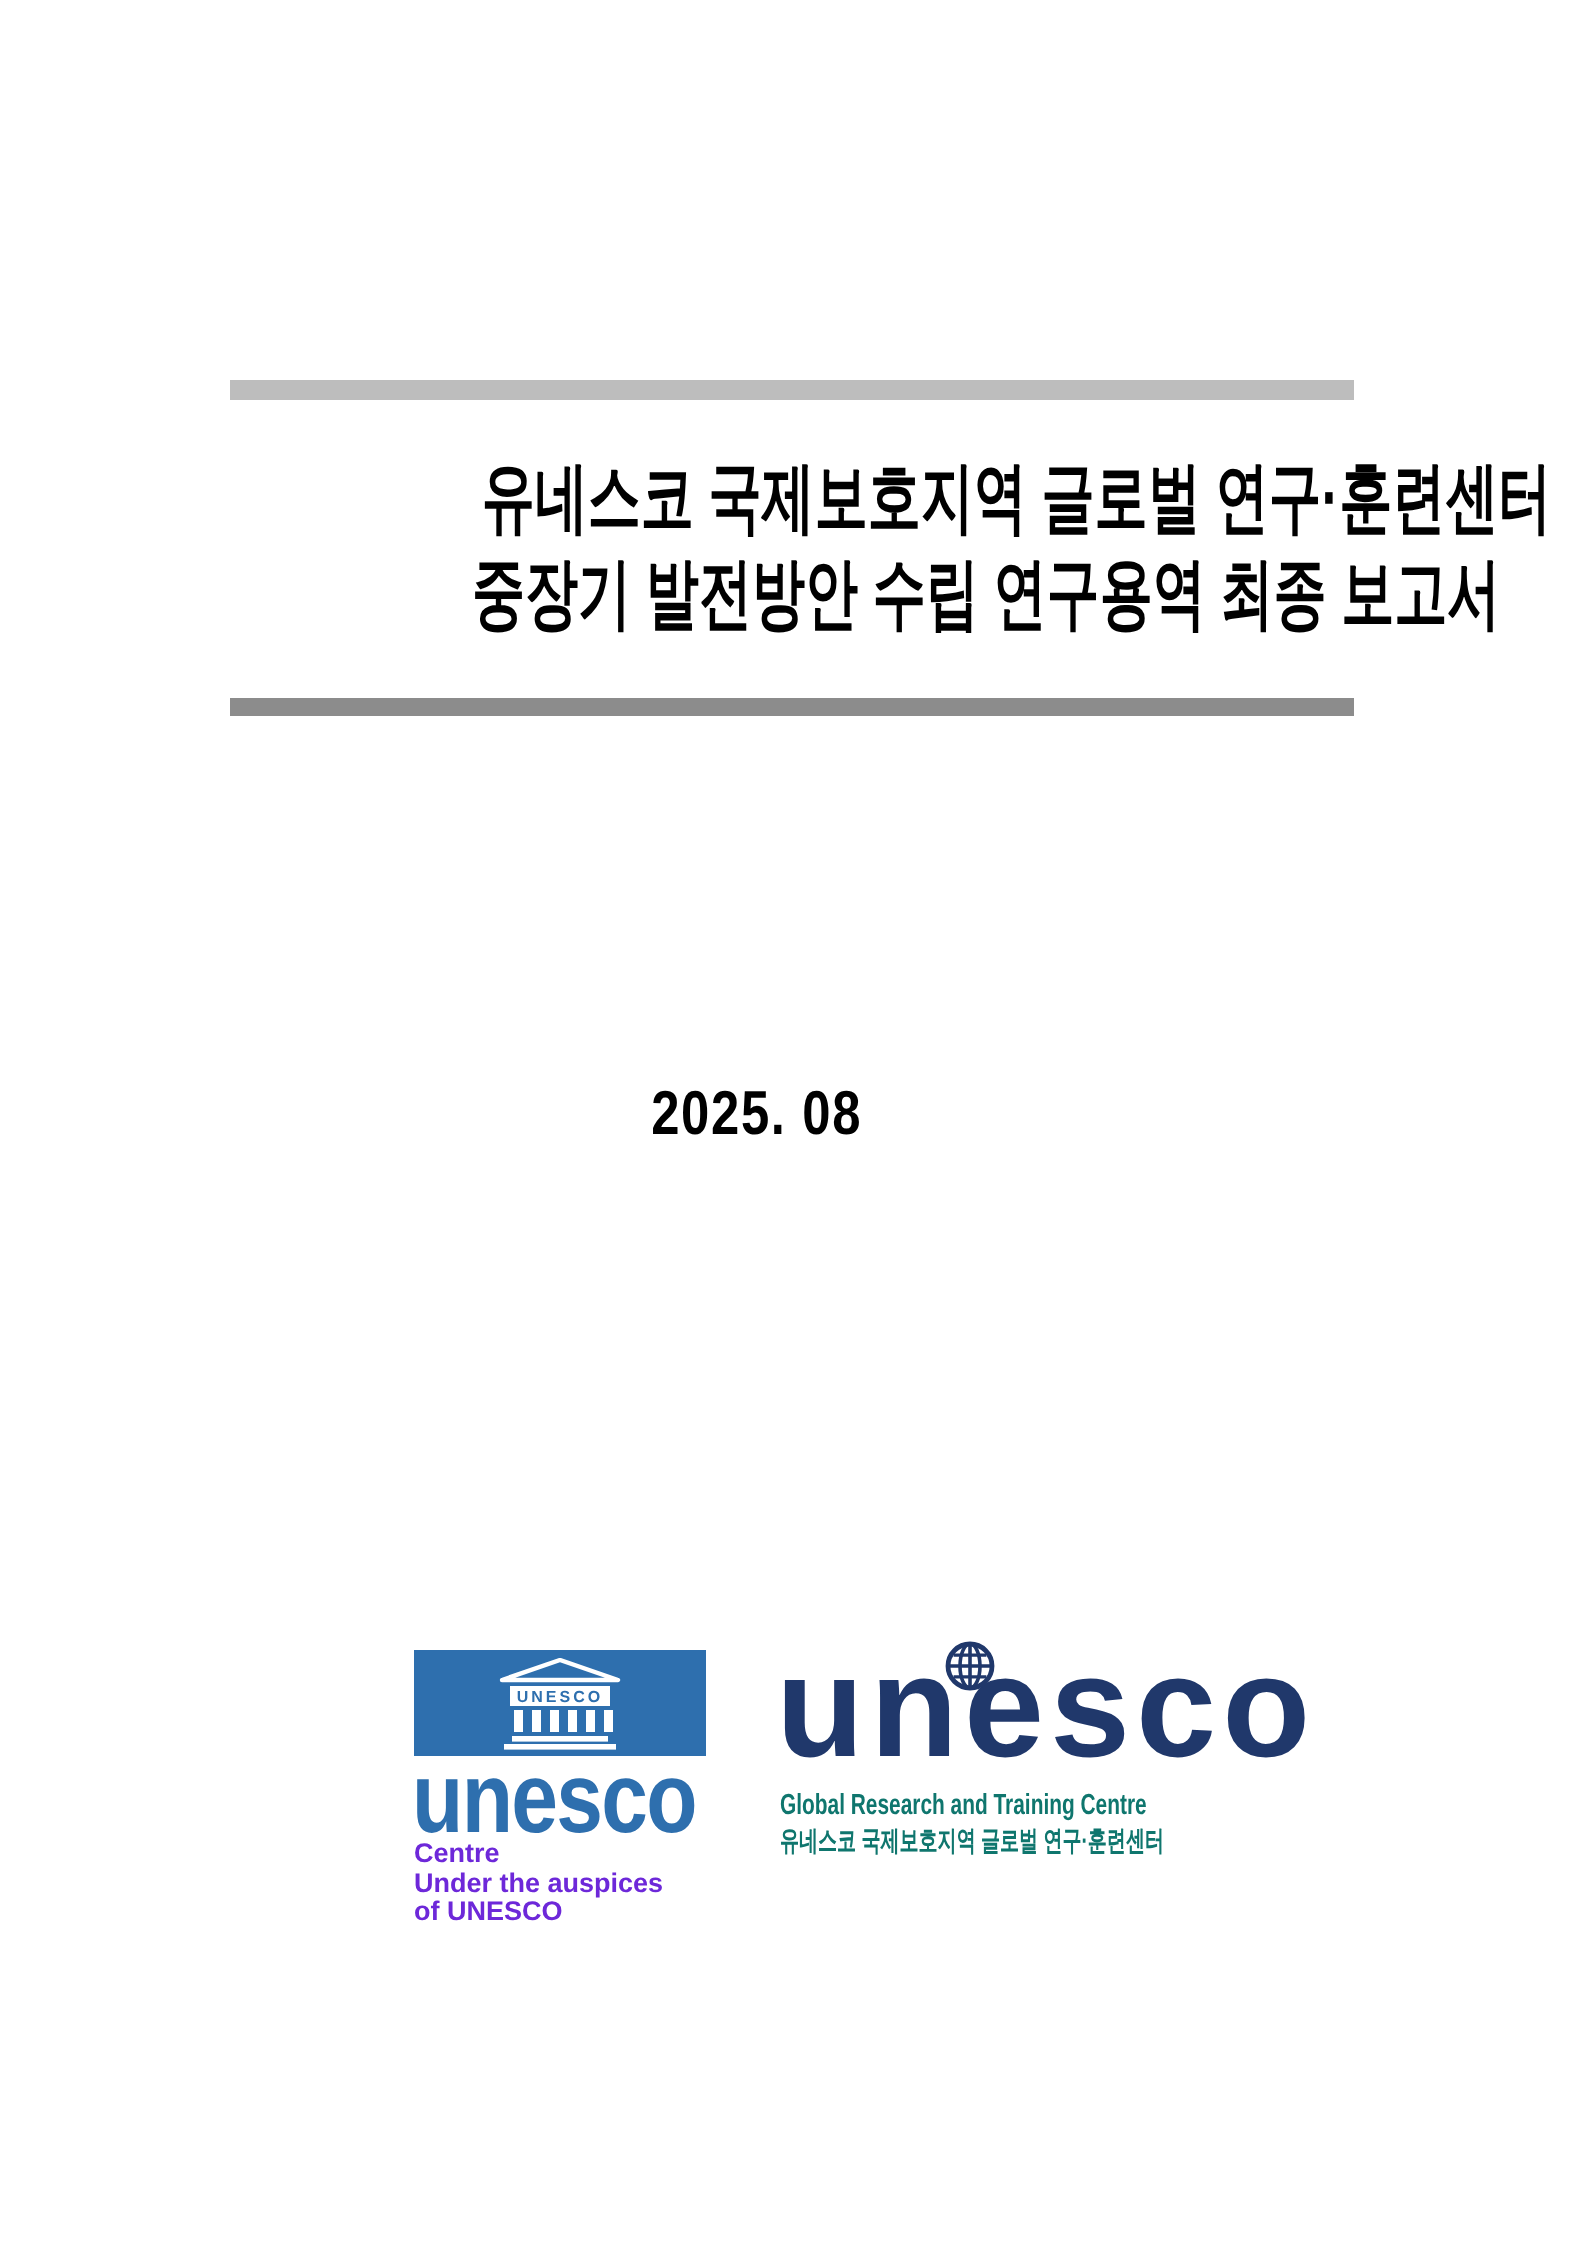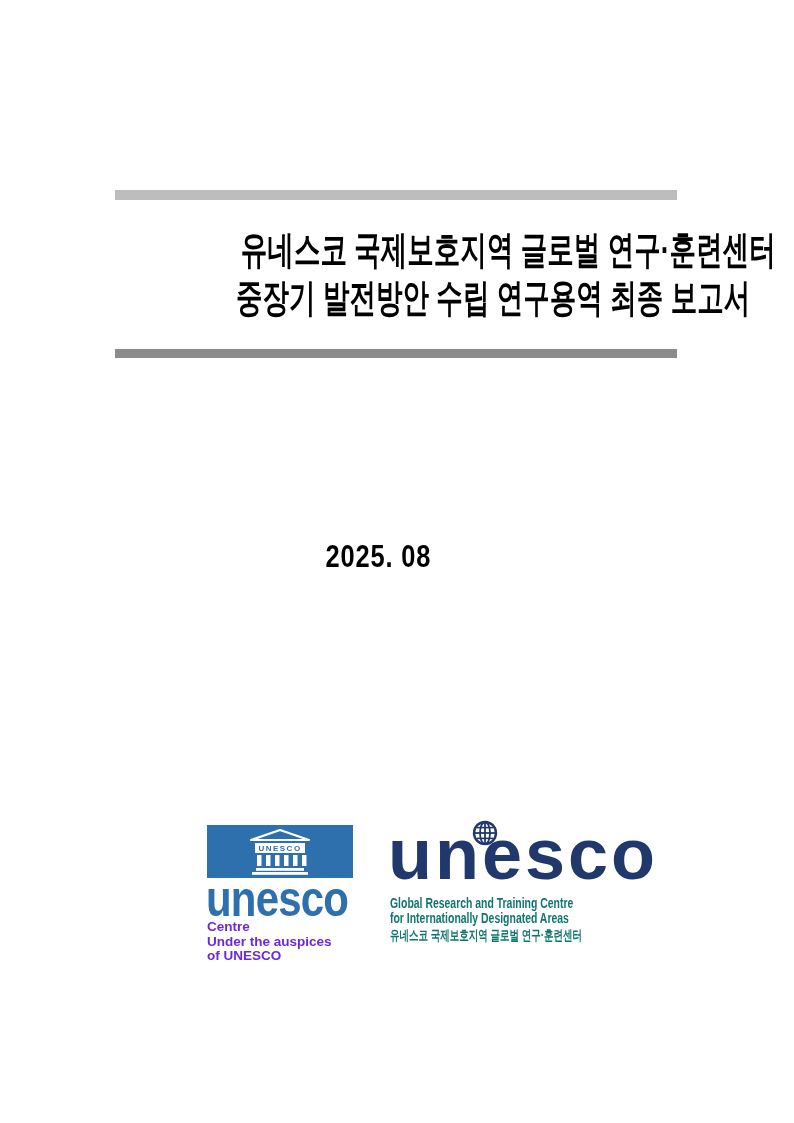--- a/index.html
+++ b/index.html
@@ -84,17 +84,16 @@
   <svg class="g-globe" viewBox="0 0 26 26">
     <circle cx="13" cy="13" r="11" fill="#ffffff" stroke="#20386b" stroke-width="2.4"></circle>
     <ellipse cx="13" cy="13" rx="5" ry="11" fill="none" stroke="#20386b" stroke-width="1.8"></ellipse>
     <line x1="13" y1="2" x2="13" y2="24" stroke="#20386b" stroke-width="1.8"></line>
     <line x1="2.5" y1="13" x2="23.5" y2="13" stroke="#20386b" stroke-width="1.8"></line>
     <path d="M4.8 7.6 H21.2" stroke="#20386b" stroke-width="1.6" fill="none"></path>
     <path d="M4.8 18.4 H21.2" stroke="#20386b" stroke-width="1.6" fill="none"></path>
   </svg>
   <div class="g-lines" style="color: #0f766e;">
     <div class="g-en"><span>Global Research and Training Centre</span></div>
-    <div class="g-en"><span>for Internationally Designated Areas</span></div>
     <div class="g-kr"><span>유네스코 국제보호지역 글로벌 연구·훈련센터</span></div>
   </div>
 
 </div>
 
 </body></html>

